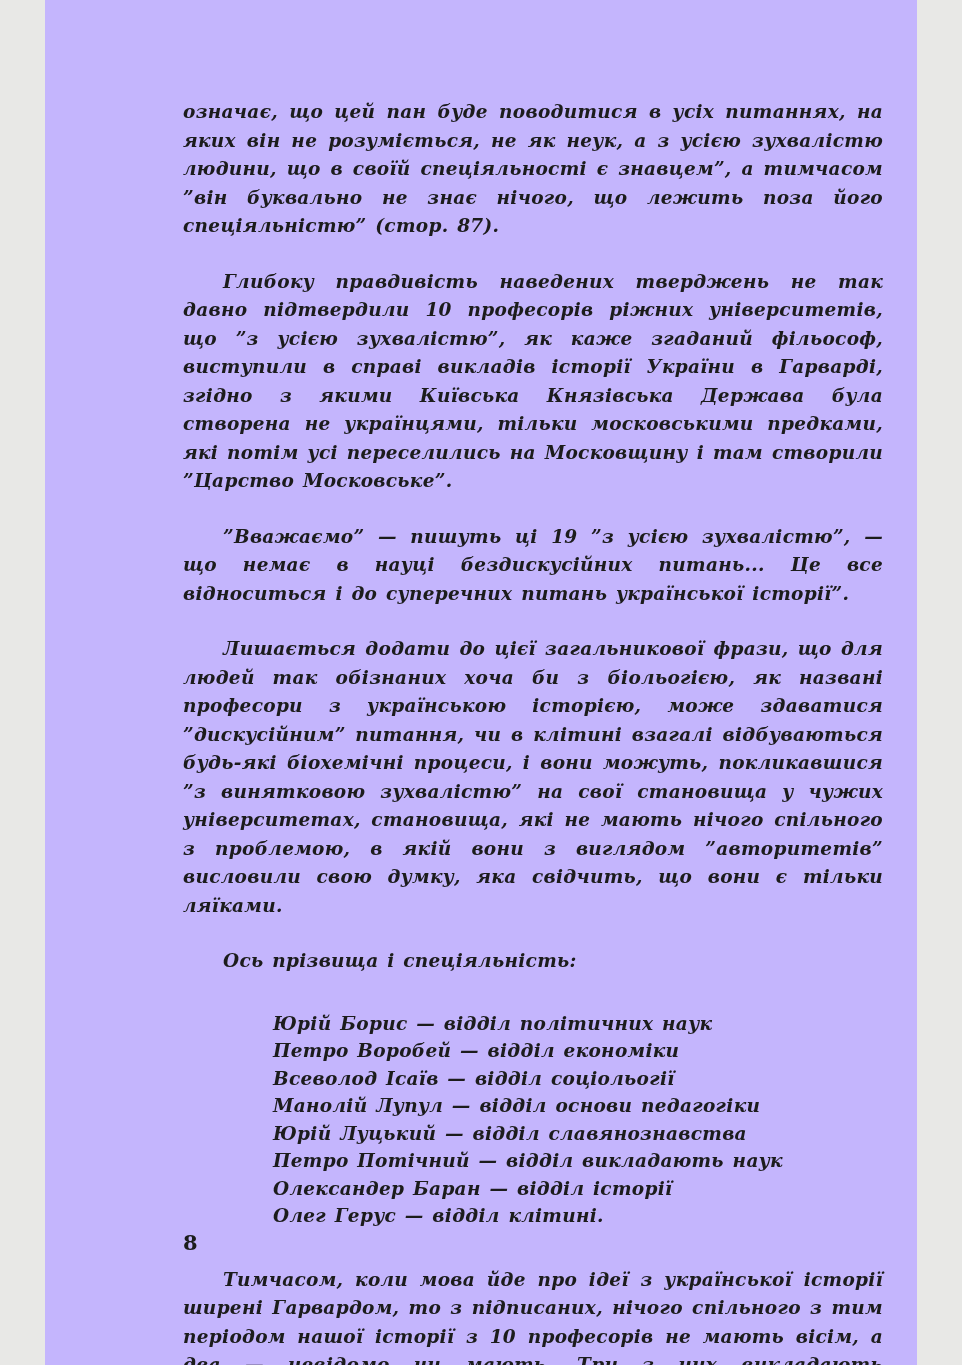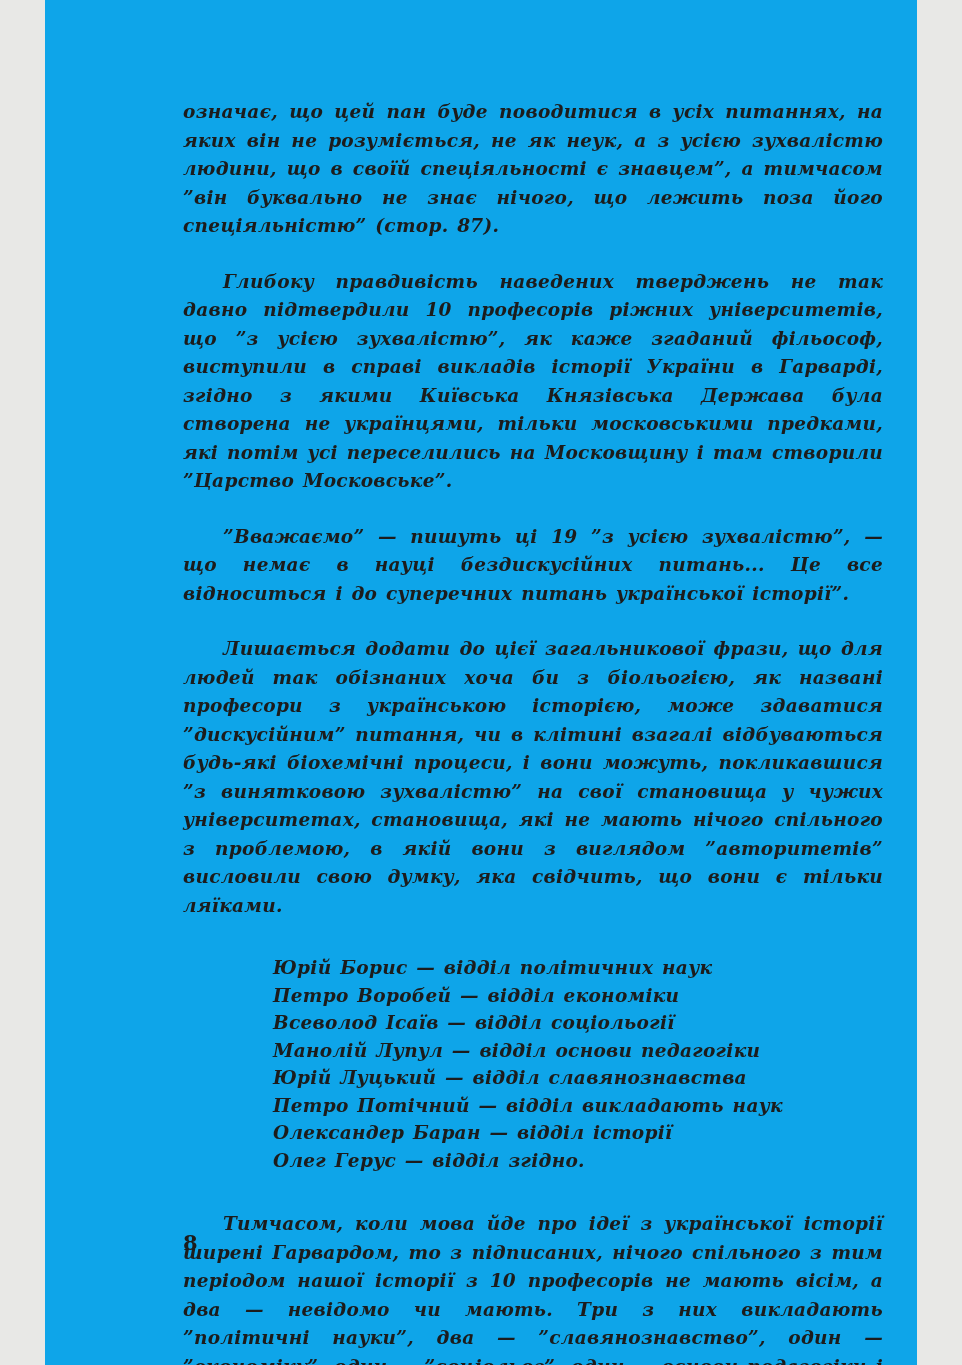--- a/index.html
+++ b/index.html
@@ -5,21 +5,21 @@
   html, body {
     margin: 0;
     padding: 0;
     background: #e8e8e6;
   }
   .page {
     position: relative;
     width: 872px;
     height: 1365px;
     margin: 0 auto;
-    background: #0ea5e9;
+    background: #c4b5fd;
     overflow: hidden;
     box-sizing: border-box;
     padding: 98px 124px 0 138px;
     font-family: "DejaVu Serif", "Liberation Serif", serif;
     font-style: italic;
     font-weight: bold;
     color: #1c1c1c;
   }
   .text-block {
     width: 700px;
@@ -63,30 +63,31 @@
   <div class="text-block">
 
     <p class="para">означає, що цей пан буде поводитися в усіх питаннях, на яких він не розуміється, не як неук, а з усією зухвалістю людини, що в своїй спеціяльності є знавцем”, а тимчасом ”він буквально не знає нічого, що лежить поза його спеціяльністю” (стор. 87).</p>
 
     <p class="para indent">Глибоку правдивість наведених тверджень не так давно підтвердили 10 професорів ріжних університетів, що ”з усією зухвалістю”, як каже згаданий фільософ, виступили в справі викладів історії України в Гарварді, згідно з якими Київська Князівська Держава була створена не українцями, тільки московськими предками, які потім усі переселились на Московщину і там створили ”Царство Московське”.</p>
 
     <p class="para indent">”Вважаємо” — пишуть ці 19 ”з усією зухвалістю”, — що немає в науці бездискусійних питань... Це все відноситься і до суперечних питань української історії”.</p>
 
     <p class="para indent">Лишається додати до цієї загальникової фрази, що для людей так обізнаних хоча би з біольогією, як названі професори з українською історією, може здаватися ”дискусійним” питання, чи в клітині взагалі відбуваються будь-які біохемічні процеси, і вони можуть, покликавшися ”з винятковою зухвалістю” на свої становища у чужих університетах, становища, які не мають нічого спільного з проблемою, в якій вони з виглядом ”авторитетів” висловили свою думку, яка свідчить, що вони є тільки ляїками.</p>
 
+    <p class="para indent">Ось прізвища і спеціяльність:</p>
 
     <div class="prof-list">
       <div class="prof-item">Юрій Борис — відділ політичних наук</div>
       <div class="prof-item">Петро Воробей — відділ економіки</div>
       <div class="prof-item">Всеволод Ісаїв — відділ соціольогії</div>
       <div class="prof-item">Манолій Лупул — відділ основи педагогіки</div>
       <div class="prof-item">Юрій Луцький — відділ славянознавства</div>
       <div class="prof-item">Петро Потічний — відділ викладають наук</div>
       <div class="prof-item">Олександер Баран — відділ історії</div>
-      <div class="prof-item">Олег Герус — відділ згідно.</div>
+      <div class="prof-item">Олег Герус — відділ клітині.</div>
     </div>
 
     <p class="para indent">Тимчасом, коли мова йде про ідеї з української історії ширені Гарвардом, то з підписаних, нічого спільного з тим періодом нашої історії з 10 професорів не мають вісім, а два — невідомо чи мають. Три з них викладають ”політичні науки”, два — ”славянознавство”, один — ”економіку”, один — ”соціольог”, один — основи педагогіки і лише два — історію, але невідомо яку.</p>
 
   </div>
 
   <div class="page-number">8</div>
 </div>
 
 </body></html>

